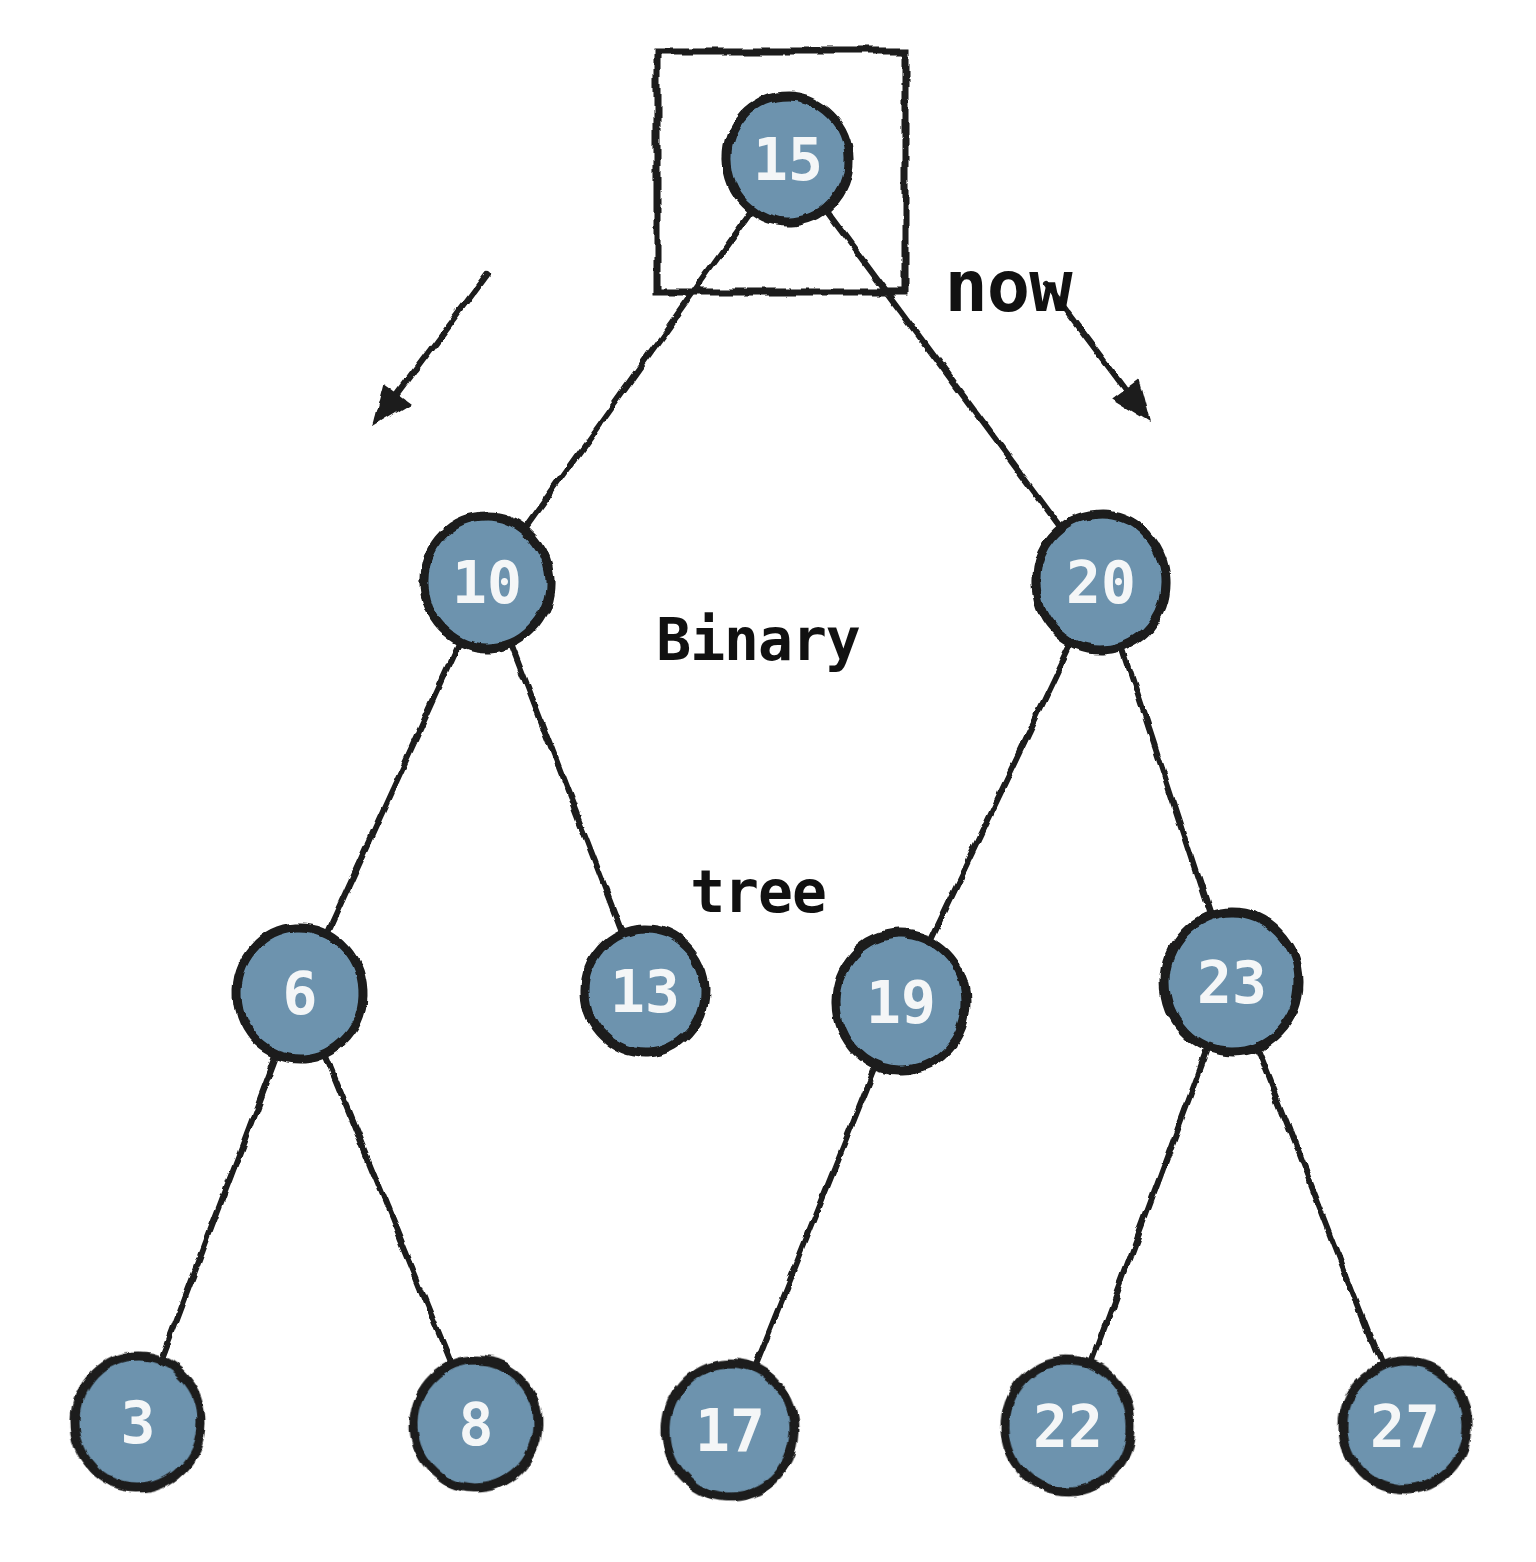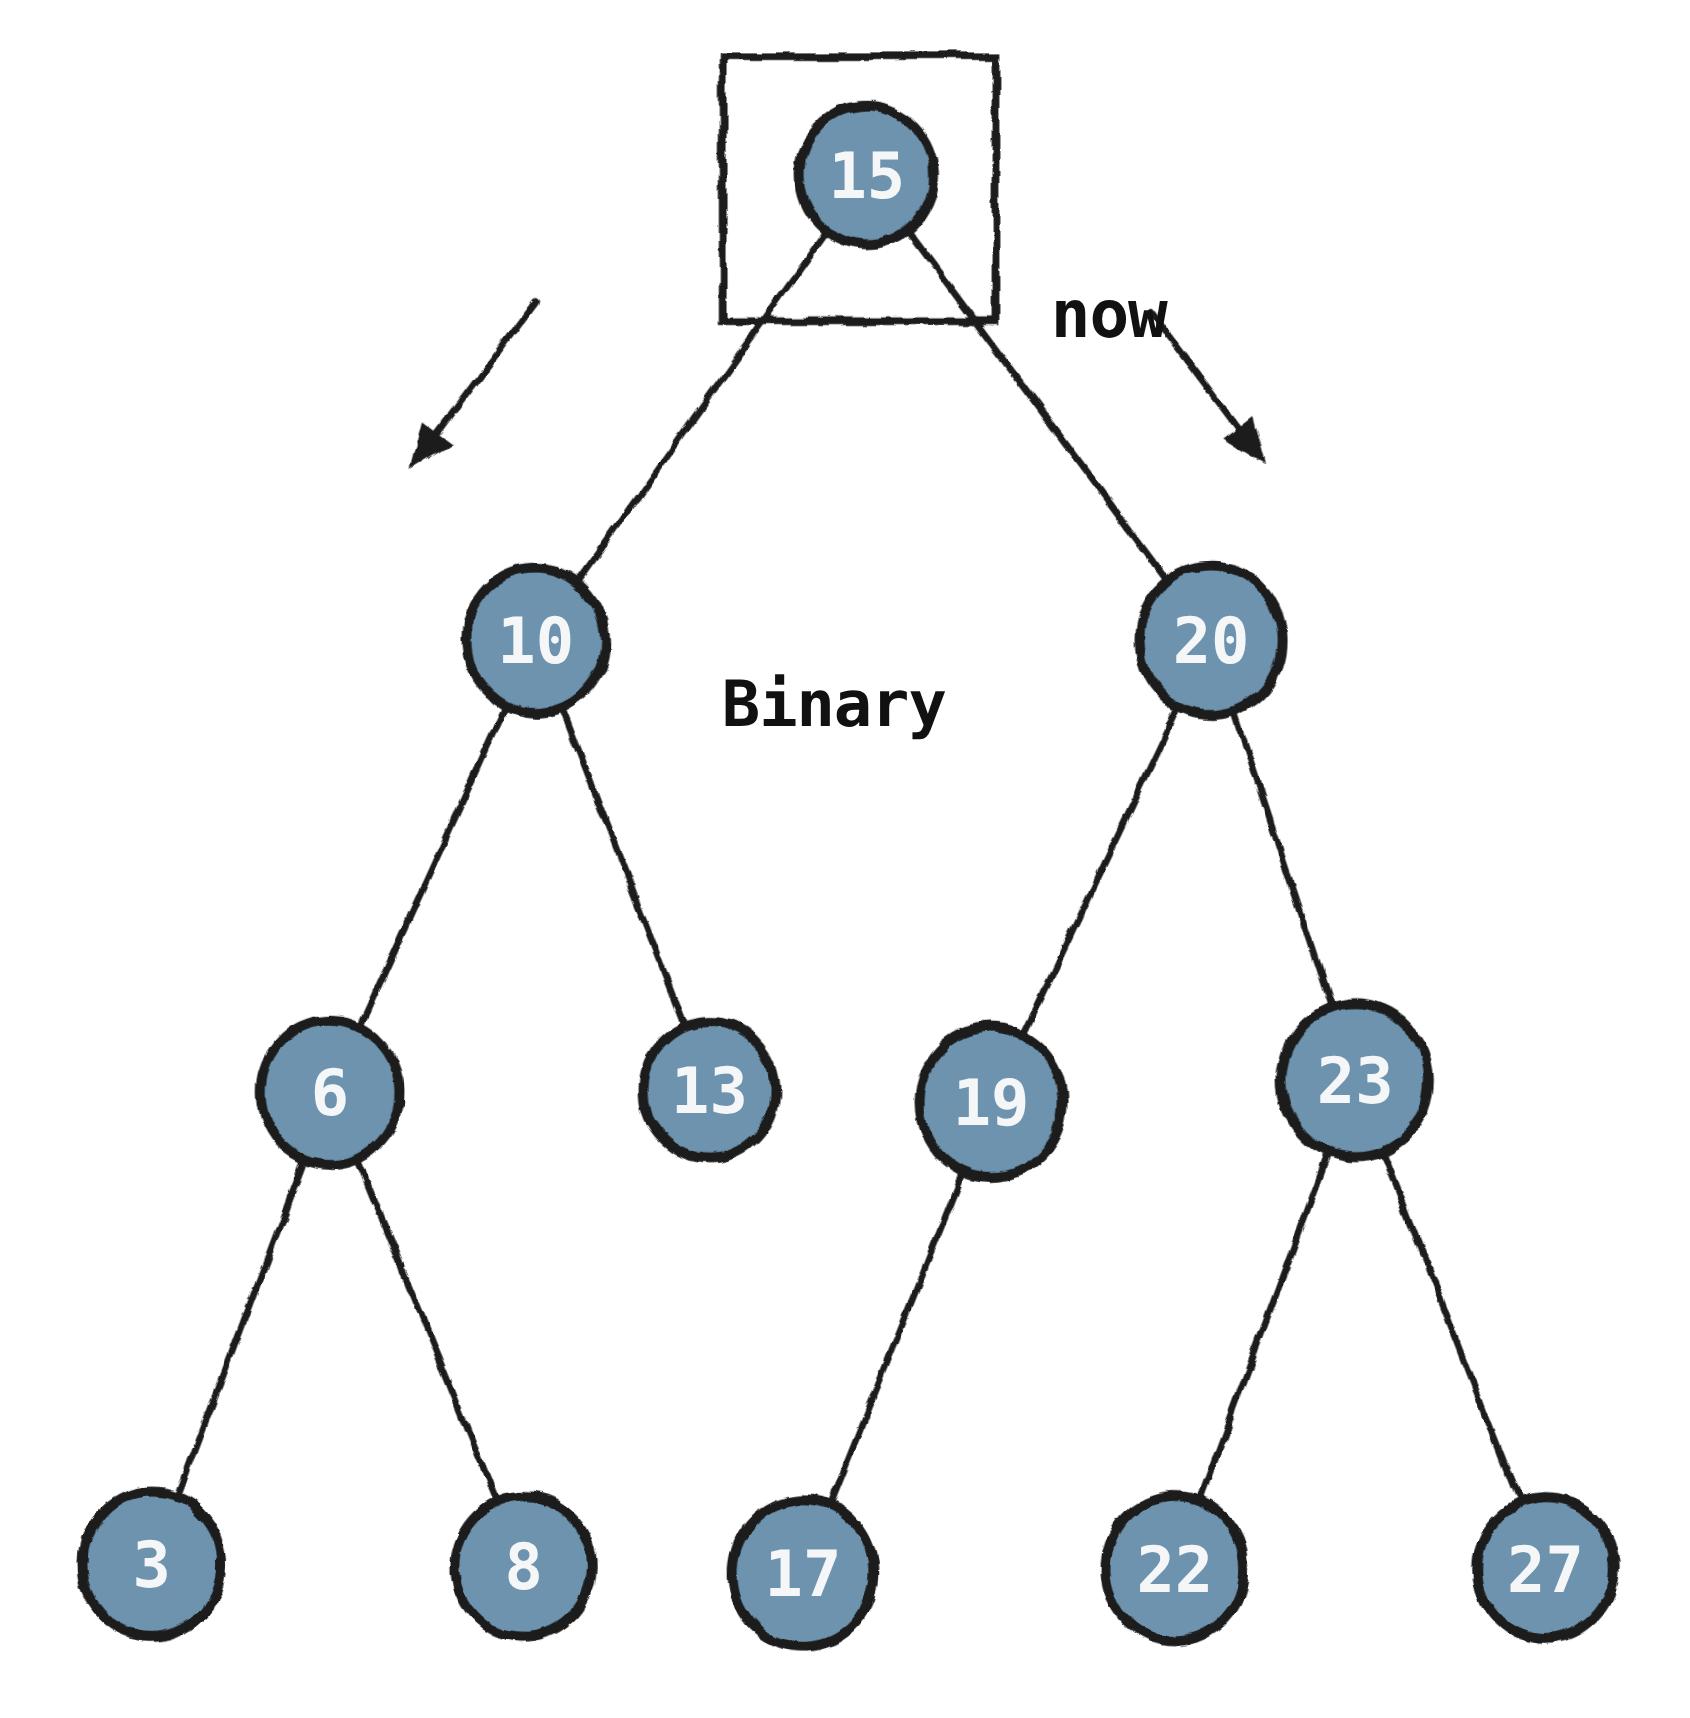--- a/index.html
+++ b/index.html
@@ -23,21 +23,21 @@
     position: absolute;
     font-family: "DejaVu Sans Mono", monospace;
     font-weight: 700;
     color: #111111;
     text-align: center;
     white-space: pre;
     letter-spacing: -1px;
   }
   .now-label {
     left: 898px; top: 50px; width: 220px;
-    font-size: 60px; line-height: 80px;
+    font-size: 72px; line-height: 80px;
   }
   .tree-title {
     left: 558px; top: 394px; width: 400px;
     font-size: 58px; line-height: 84px;
   }
   svg text.node-value {
     font-family: "DejaVu Sans Mono", monospace;
     font-weight: 700;
   }
 </style>
@@ -98,15 +98,16 @@
         <text x="1405" y="1390" dy="0.36em" text-anchor="middle" fill="#f4f6f7" font-size="58" class="node-value">27</text>
       </g>
     </svg>
 
   <div class="label now-label" style="color: rgb(17, 17, 17);">
     <div>now</div>
   </div>
 
   <div class="label tree-title" style="color: rgb(17, 17, 17);">
     <div>Binary</div>
+    <div>tree</div>
   </div>
 
 </div>
 
 </body></html>

